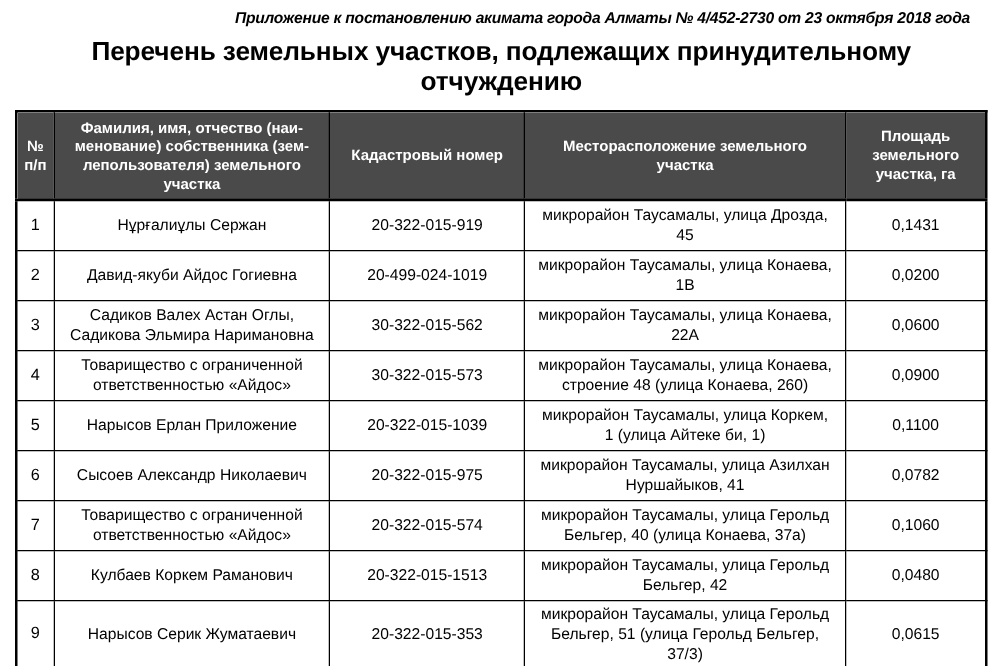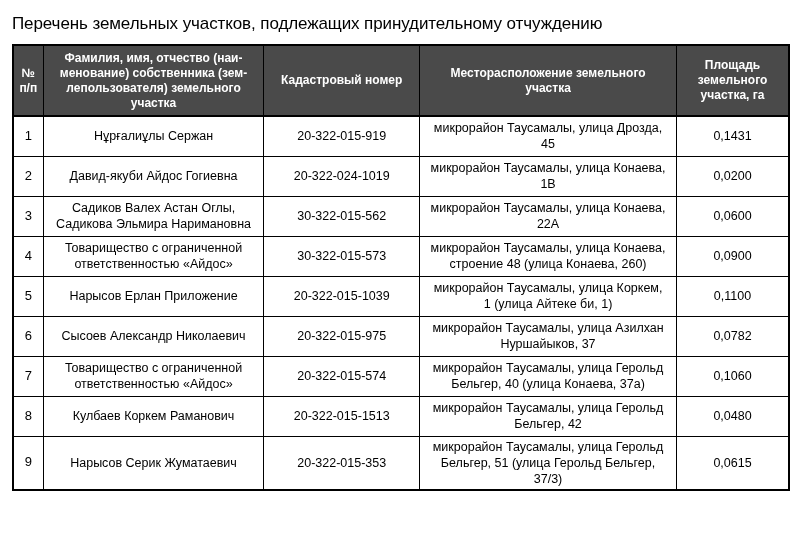--- a/index.html
+++ b/index.html
@@ -19,22 +19,23 @@
     text-align: right;
     font-style: italic;
     font-weight: bold;
     font-size: 12.5px;
     letter-spacing: -0.2px;
     padding-right: 14px;
     margin-top: 2px;
     white-space: nowrap;
   }
   .title {
-    font-weight: normal;
-    font-size: 17px;
+    text-align: center;
+    font-weight: bold;
+    font-size: 21px;
     letter-spacing: -0.1px;
     margin: 9px 0 10px 0;
   }
   table.land-table {
     border-collapse: collapse;
     table-layout: fixed;
     width: 778px;
     border: 2px solid #000;
   }
   .land-table th, .land-table td {
@@ -64,20 +65,21 @@
   .col2 { width: 220px; }
   .col3 { width: 155px; }
   .col4 { width: 256px; }
   .col5 { width: 112px; }
   .land-table td.col1 { font-size: 13px; }
 </style>
 </head>
 <body>
 
 <div class="page">
+  <div class="annotation">Приложение к постановлению акимата города Алматы № 4/452-2730 от 23 октября 2018 года</div>
   <div class="title">Перечень земельных участков, подлежащих принудительному отчуждению</div>
   <table class="land-table">
     <thead>
       <tr id="header-row">
           <th class="col1">№
 п/п</th>
           <th class="col2">Фамилия, имя, отчество (наи-
 менование) собственника (зем-
 лепользователя) земельного
 участка</th>
@@ -94,21 +96,21 @@
           <td class="col1">1</td>
           <td class="col2">Нұрғалиұлы Сержан</td>
           <td class="col3">20-322-015-919</td>
           <td class="col4">микрорайон Таусамалы, улица Дрозда,
 45</td>
           <td class="col5">0,1431</td>
         </tr>
         <tr>
           <td class="col1">2</td>
           <td class="col2">Давид-якуби Айдос Гогиевна</td>
-          <td class="col3">20-322-024-1019</td>
+          <td class="col3">20-499-024-1019</td>
           <td class="col4">микрорайон Таусамалы, улица Конаева,
 1В</td>
           <td class="col5">0,0200</td>
         </tr>
         <tr>
           <td class="col1">3</td>
           <td class="col2">Садиков Валех Астан Оглы,
 Садикова Эльмира Наримановна</td>
           <td class="col3">30-322-015-562</td>
           <td class="col4">микрорайон Таусамалы, улица Конаева,
@@ -130,21 +132,21 @@
           <td class="col3">20-322-015-1039</td>
           <td class="col4">микрорайон Таусамалы, улица Коркем,
 1 (улица Айтеке би, 1)</td>
           <td class="col5">0,1100</td>
         </tr>
         <tr>
           <td class="col1">6</td>
           <td class="col2">Сысоев Александр Николаевич</td>
           <td class="col3">20-322-015-975</td>
           <td class="col4">микрорайон Таусамалы, улица Азилхан
-Нуршайыков, 37</td>
+Нуршайыков, 41</td>
           <td class="col5">0,0782</td>
         </tr>
         <tr>
           <td class="col1">7</td>
           <td class="col2">Товарищество с ограниченной
 ответственностью «Айдос»</td>
           <td class="col3">20-322-015-574</td>
           <td class="col4">микрорайон Таусамалы, улица Герольд
 Бельгер, 40 (улица Конаева, 37а)</td>
           <td class="col5">0,1060</td>

